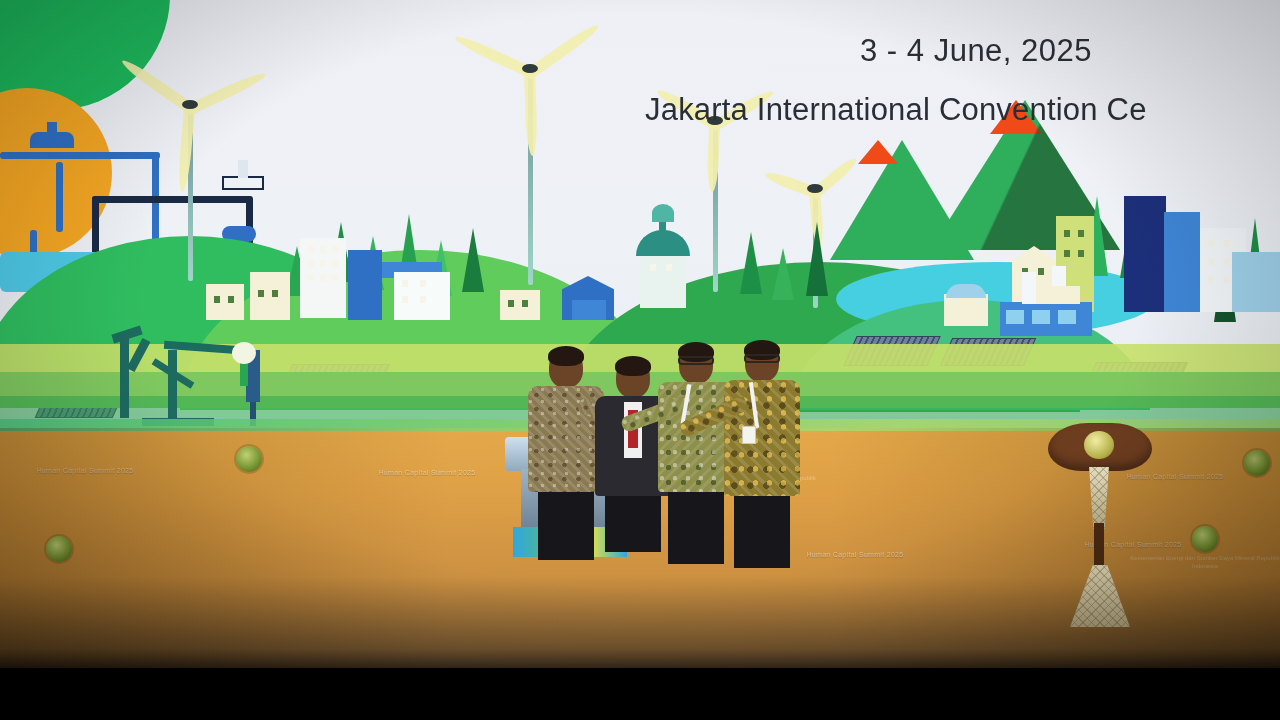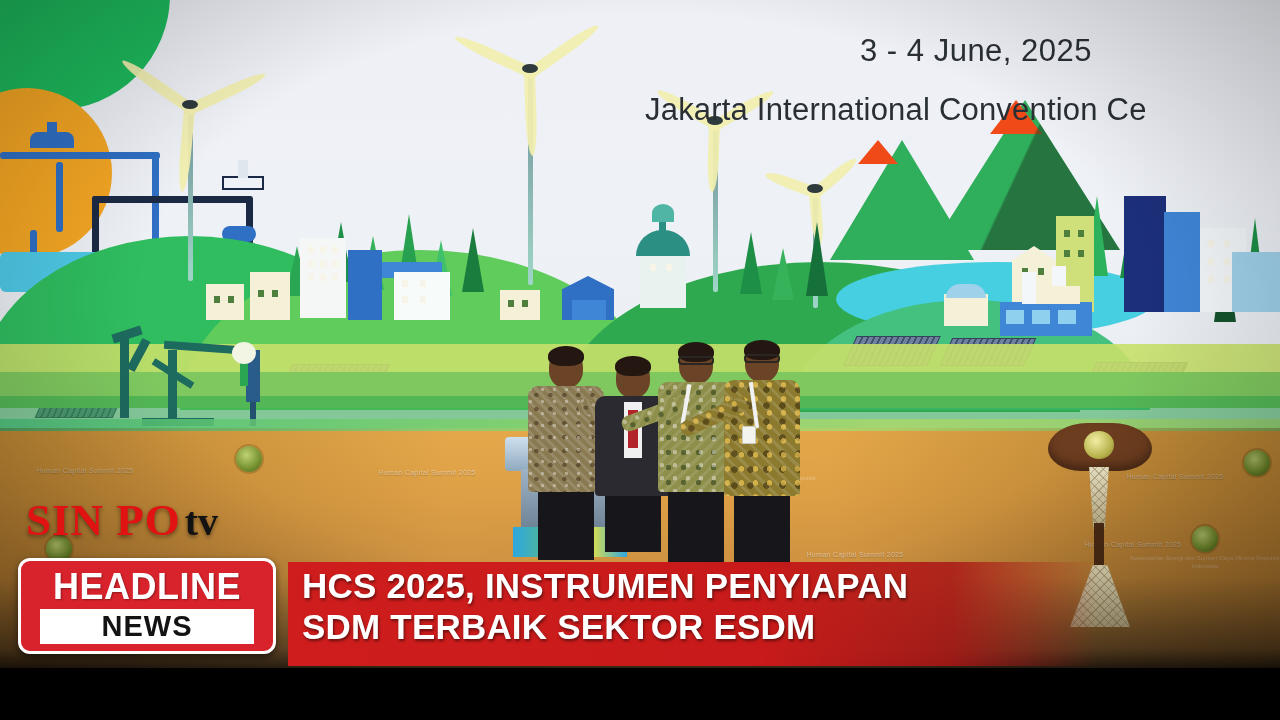--- a/index.html
+++ b/index.html
@@ -437,35 +437,17 @@
       <div style="position:absolute;left:50%;margin-left:-18px;top:12px;width:36px;height:9px;border:2px solid #2a2622;border-radius:4px;"></div>
       <div class="torso batik4" style="top:38px; height:116px;"></div>
       <div class="arm batik4" style="left:-34px; top:66px; width:74px; transform:rotate(-24deg);"></div>
       <div class="lanyard" style="left:40px; top:40px; height:46px; transform:rotate(-8deg);"></div>
       <div class="badge" style="left:30px; top:84px;"></div>
       <div class="legs" style="top:154px; height:72px;"></div>
     </div>
 
     <div class="vignette"></div>
 
-    <div id="watermark">
-      <span class="sinpo">SIN PO</span><span class="tv">tv</span>
-    </div>
-
-    <div id="lower">
-      <div id="hlBar"></div>
-
-      <div id="hlBadge">
-        <div class="headline">HEADLINE</div>
-        <div class="newsbar">
-          <div class="news">NEWS</div>
-        </div>
-      </div>
-
-      <div id="hlText">
-        <div>HCS 2025, INSTRUMEN PENYIAPAN</div>
-        <div>SDM TERBAIK SEKTOR ESDM</div>
-      </div>
-    </div>
+
   </div>
 
   <div id="blackbar"></div>
 </div>
 
 </body></html>

